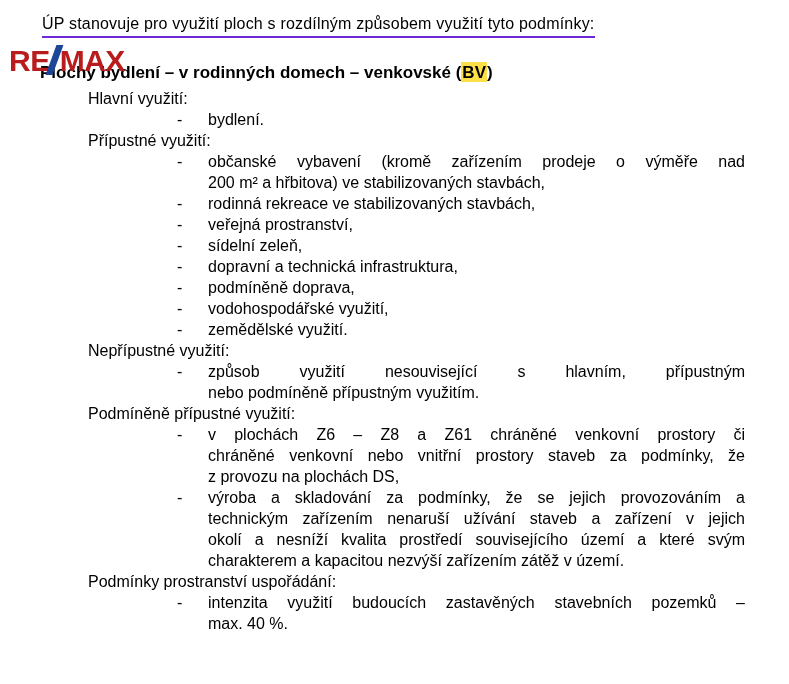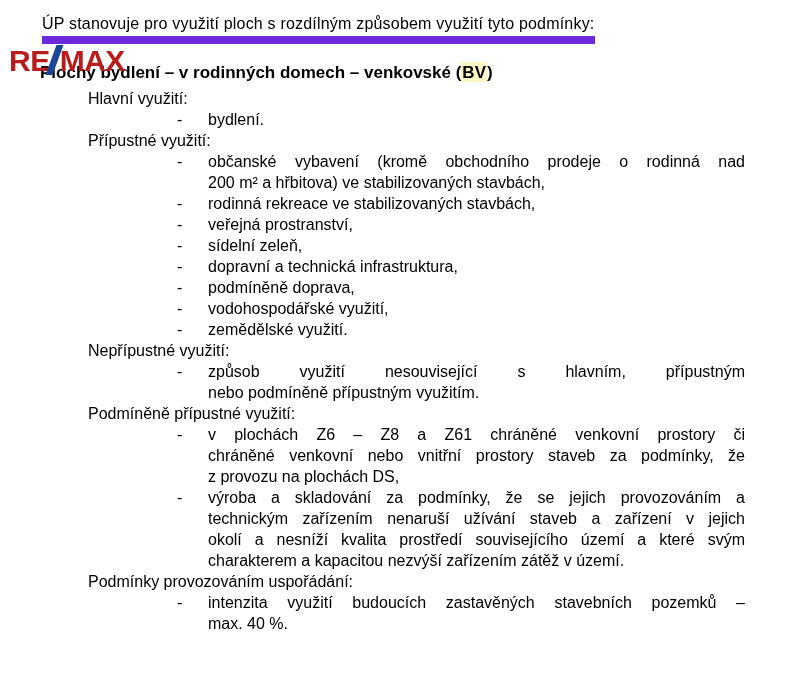--- a/index.html
+++ b/index.html
@@ -14,21 +14,21 @@
   }
 
   
   .doc-title {
     position: absolute;
     left: 42px; top: 14px;
     font-size: 16px;
     line-height: 19px;
     letter-spacing: 0.2px;
     padding-bottom: 3px;
-    border-bottom: 8px solid #6d28d9;
+    border-bottom: 2px solid #6d28d9;
     white-space: nowrap;
   }
 
   
   .logo {
     position: absolute;
     left: 9px; top: 45px;
     z-index: 3;
     font-size: 30px;
     font-weight: bold;
@@ -54,21 +54,21 @@
     font-size: 16px;
     line-height: 21px;
   }
   .zone-heading {
     font-size: 17px;
     font-weight: bold;
     line-height: 21px;
     margin-bottom: 5px;
     white-space: nowrap;
   }
-  .hl { background: #fef9c3; padding: 1px 1px 0 1px; }
+  .hl { background: #fde047; padding: 1px 1px 0 1px; }
 
   .section-label { margin-left: 48px; }
 
   .bullet { display: flex; margin-left: 137px; }
   .bullet .dash { flex: 0 0 31px; }
   .bullet .btext { flex: 0 0 537px; width: 537px; }
 
   .jline { text-align: justify; text-align-last: justify; }
   .lline { text-align: left; }
 </style>
@@ -90,21 +90,21 @@
     <span class="dash">-</span>
     <div class="btext">
       <div class="lline">bydlení.</div>
     </div>
   </div>
 
   <div class="section-label">Přípustné využití:</div>
   <div class="bullet">
     <span class="dash">-</span>
     <div class="btext">
-      <div class="jline">občanské vybavení (kromě obchodního prodeje o rodinná nad</div>
+      <div class="jline">občanské vybavení (kromě zařízením prodeje o výměře nad</div>
       <div class="lline">200 m² a hřbitova) ve stabilizovaných stavbách,</div>
     </div>
   </div>
   <div class="bullet">
     <span class="dash">-</span>
     <div class="btext">
       <div class="lline">rodinná rekreace ve stabilizovaných stavbách,</div>
     </div>
   </div>
   <div class="bullet">
@@ -165,21 +165,21 @@
   <div class="bullet">
     <span class="dash">-</span>
     <div class="btext">
       <div class="jline">výroba a skladování za podmínky, že se jejich provozováním a</div>
       <div class="jline">technickým zařízením nenaruší užívání staveb a zařízení v jejich</div>
       <div class="jline">okolí a nesníží kvalita prostředí souvisejícího území a které svým</div>
       <div class="lline">charakterem a kapacitou nezvýší zařízením zátěž v území.</div>
     </div>
   </div>
 
-  <div class="section-label">Podmínky provozováním uspořádání:</div>
+  <div class="section-label">Podmínky prostranství uspořádání:</div>
   <div class="bullet">
     <span class="dash">-</span>
     <div class="btext">
       <div class="jline">intenzita využití budoucích zastavěných stavebních pozemků –</div>
       <div class="lline">max. 40 %.</div>
     </div>
   </div>
 
 </div>
 

